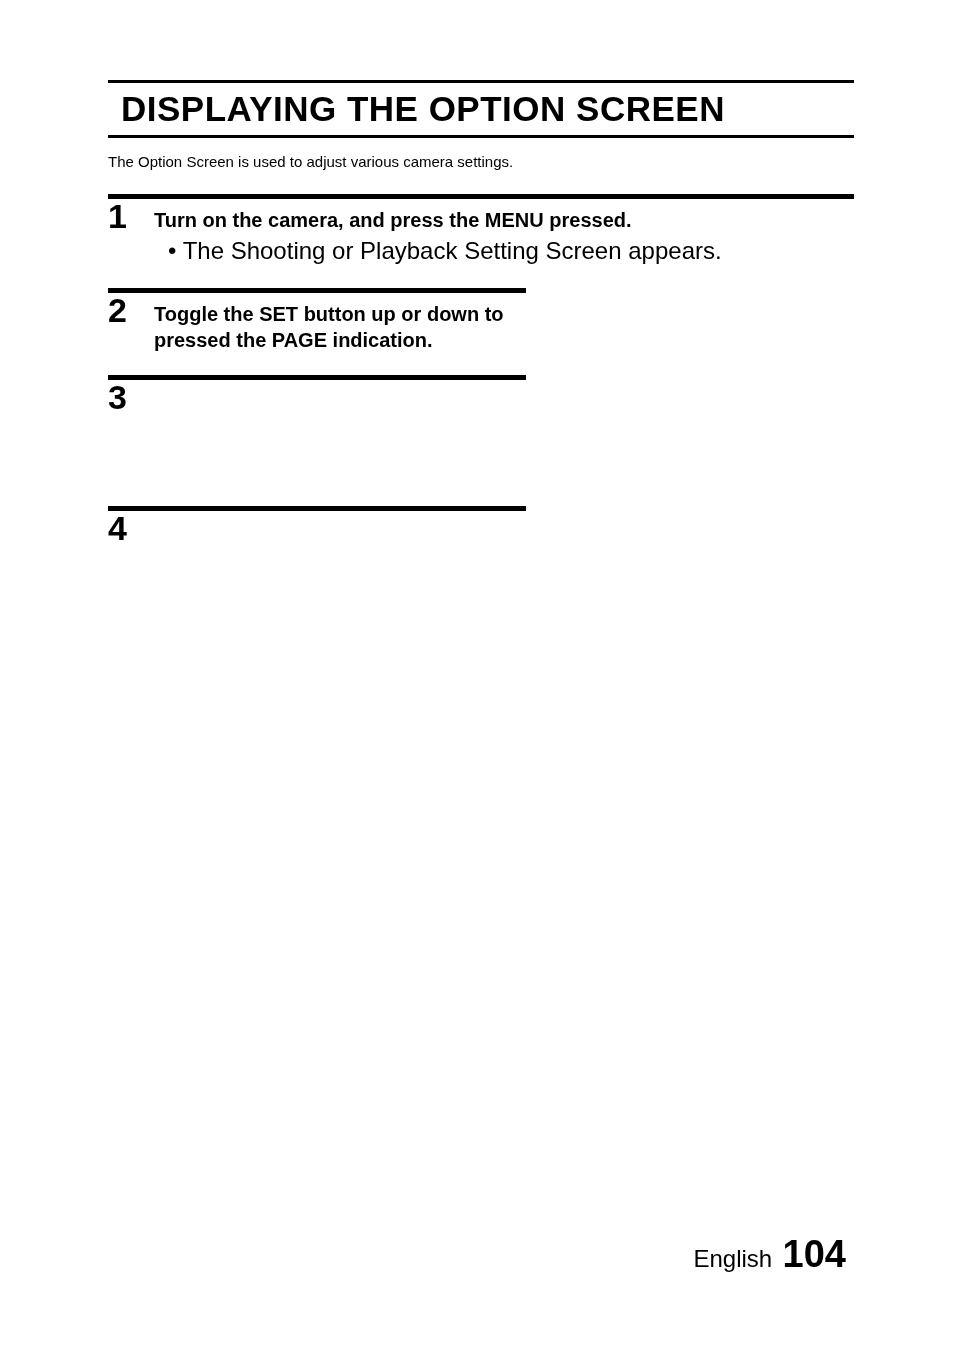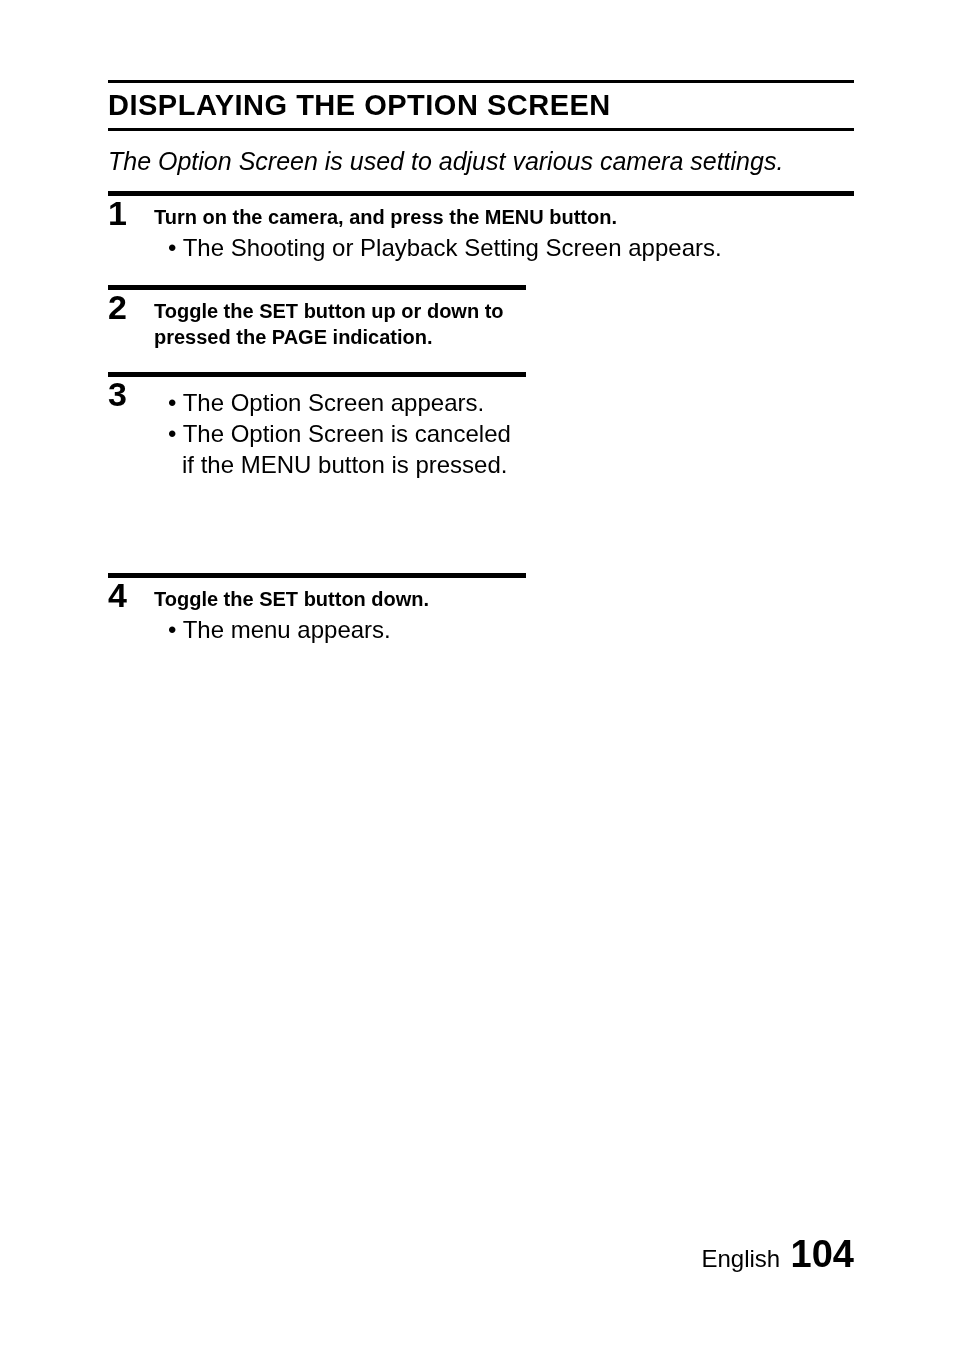--- a/index.html
+++ b/index.html
@@ -16,34 +16,34 @@
       position: relative;
     }
     .page-content {
       padding: 80px 100px 0 108px;
     }
     .title-rule-top {
       border-top: 3px solid #000;
       margin-bottom: 4px;
     }
     .page-title {
-      font-size: 29px;
+      font-size: 35px;
       font-weight: bold;
       letter-spacing: 0.5px;
       padding: 2px 0 6px 0;
+      margin-left: 13px;
     }
     .title-rule-bottom {
       border-top: 3px solid #000;
       margin-bottom: 14px;
     }
     .intro {
-      font-size: 25px;
+      font-size: 15px;
       line-height: 1.35;
-      margin-bottom: 12px;
-      font-style: italic;
+      margin-bottom: 22px;
     }
     .step-block-full {
       width: 100%;
     }
     .step-block-half {
       width: 56%;
     }
     .step-rule {
       border-top: 5px solid #000;
     }
@@ -85,21 +85,21 @@
     }
     .step-block-full, .step-block-half {
       margin-bottom: 22px;
     }
     .gap-large {
       height: 70px;
     }
     .footer {
       position: absolute;
       bottom: 74px;
-      right: 100px;
+      right: 108px;
       text-align: center;
     }
     .footer-lang {
       font-size: 24px;
       vertical-align: baseline;
     }
     .footer-page {
       font-size: 38px;
       font-weight: bold;
       vertical-align: baseline;
@@ -115,21 +115,21 @@
   <h1 class="page-title">DISPLAYING THE OPTION SCREEN</h1>
   <div class="title-rule-bottom"></div>
 
   <p class="intro">The Option Screen is used to adjust various camera settings.</p>
 
   <div class="step-block-full">
     <div class="step-rule"></div>
     <div class="step-row">
       <div class="step-num">1</div>
       <div class="step-body">
-        <div class="step-heading">Turn on the camera, and press the MENU button.</div>
+        <div class="step-heading">Turn on the camera, and press the MENU pressed.</div>
         <ul class="bullets">
           <li>The Shooting or Playback Setting Screen appears.</li>
         </ul>
       </div>
     </div>
   </div>
 
   <div class="step-block-half">
     <div class="step-rule"></div>
     <div class="step-row">
@@ -138,40 +138,30 @@
         <div class="step-heading">Toggle the SET button up or down to pressed the PAGE indication.</div>
       </div>
     </div>
   </div>
 
   <div class="step-block-half">
     <div class="step-rule"></div>
     <div class="step-row">
       <div class="step-num">3</div>
       <div class="step-body">
-        <ul class="bullets">
-          <li>The Option Screen appears.</li>
-          <li>The Option Screen is canceled if the MENU button is pressed.</li>
-        </ul>
       </div>
     </div>
   </div>
 
   <div class="gap-large"></div>
 
   <div class="step-block-half">
     <div class="step-rule"></div>
     <div class="step-row">
       <div class="step-num">4</div>
-      <div class="step-body">
-        <div class="step-heading">Toggle the SET button down.</div>
-        <ul class="bullets">
-          <li>The menu appears.</li>
-        </ul>
-      </div>
     </div>
   </div>
 
 </div>
 
 <div class="footer">
   <span class="footer-lang">English</span>
   <span class="footer-page">104</span>
 </div>
 

